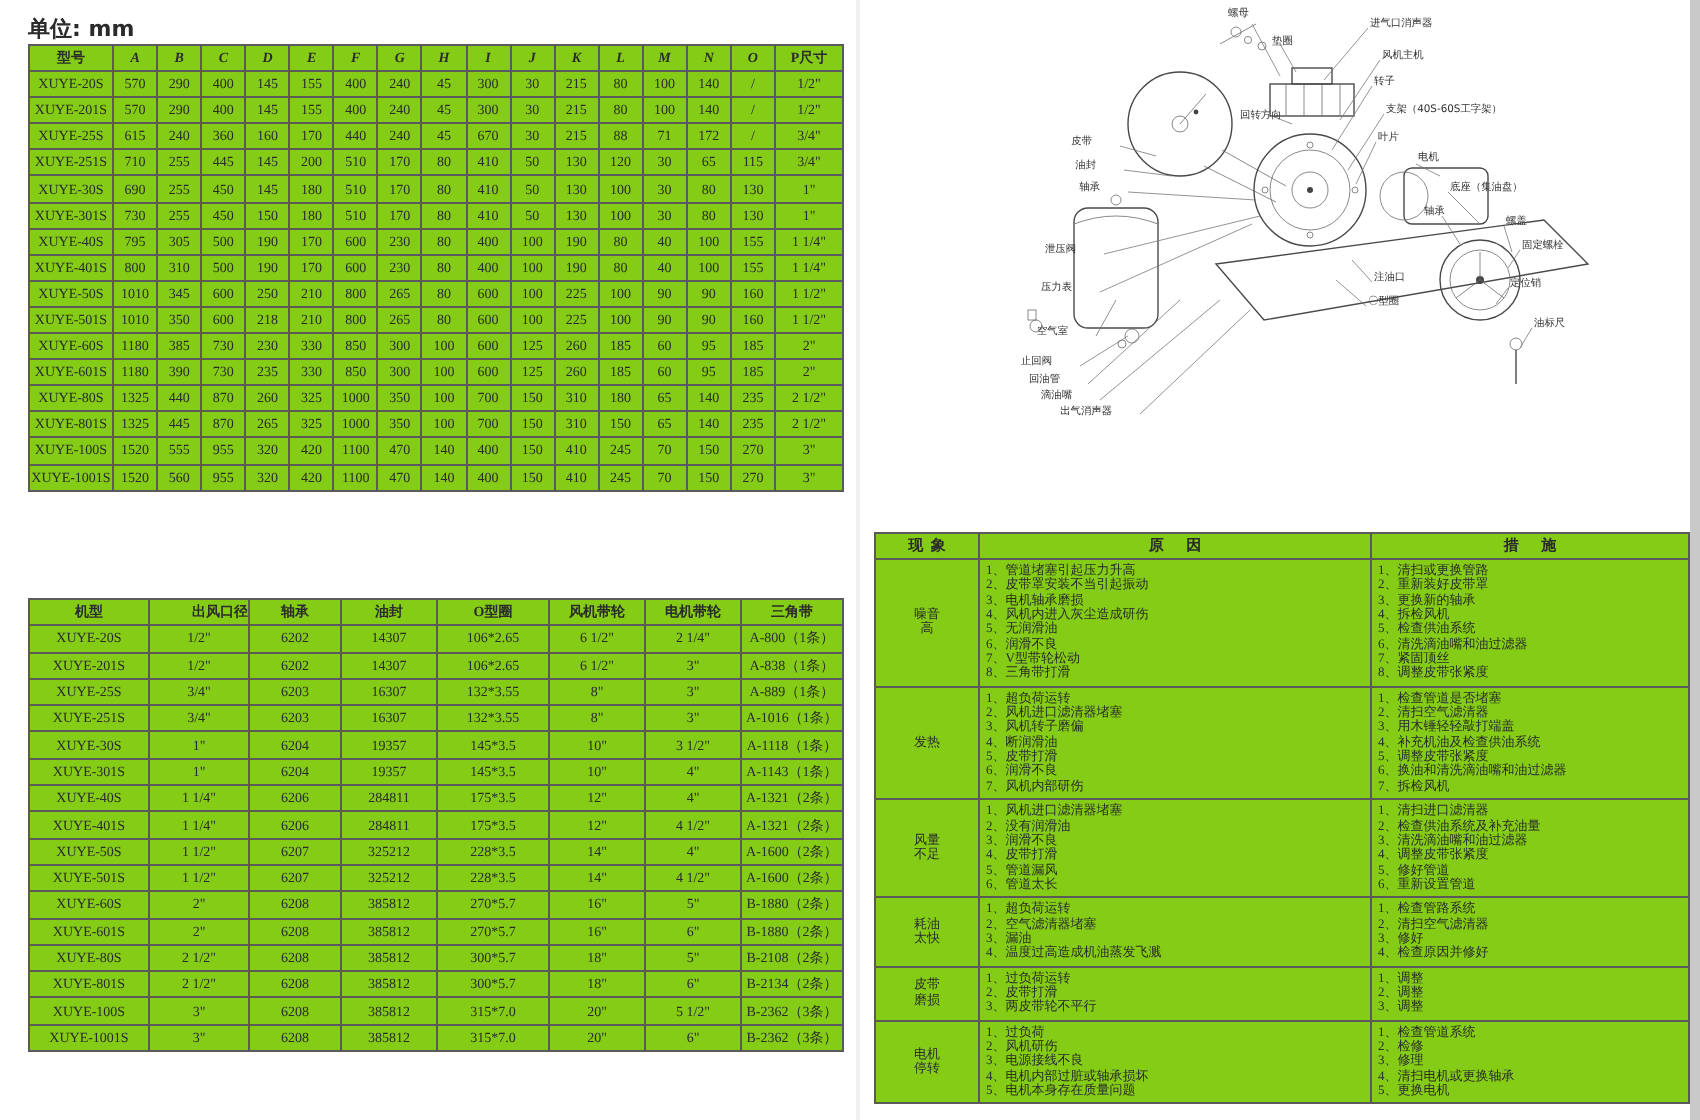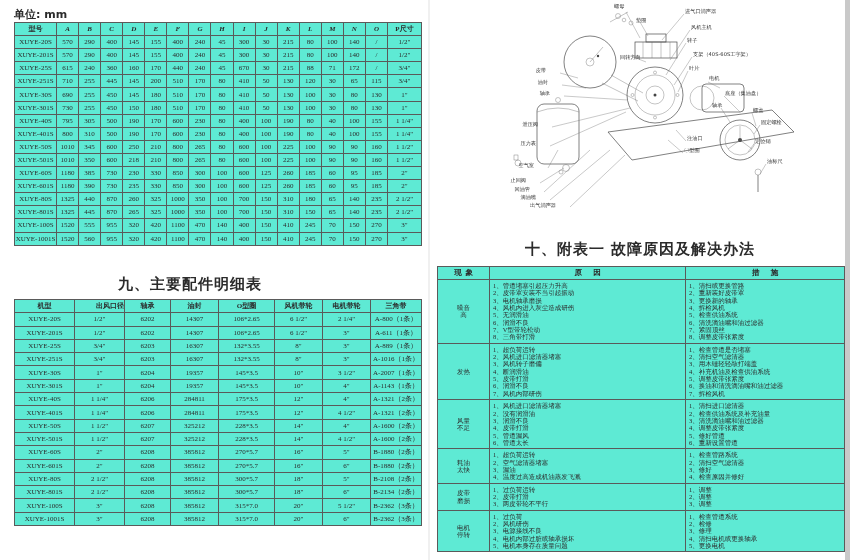--- a/index.html
+++ b/index.html
@@ -7,21 +7,21 @@
     font-family:"Liberation Serif", serif; color:#2b2b2b; }
   .page { position:absolute; top:0; height:560px; }
   #page-left  { left:0; width:380px; }
   #page-right { left:430px; width:420px; }
   .seam { position:absolute; left:428px; top:0; width:2px; height:560px; background:#f0f0f0; }
   .edge-strip { position:absolute; right:0; top:0; width:5px; height:560px; background:#c9c9c9; }
 
   .unit-label { position:absolute; left:14px; top:7px; font-size:11px; font-weight:bold;
     font-family:"DejaVu Sans", sans-serif; }
 
-  table { border-collapse:collapse; table-layout:fixed; background:#5eead4; }
+  table { border-collapse:collapse; table-layout:fixed; background:#84cc16; }
   th, td { border:1px solid #5a5a5a; text-align:center; vertical-align:middle;
     overflow:hidden; }
 
   
   #t1 { position:absolute; left:14px; top:22px; width:408px; }
   #t1 th, #t1 td { font-size:7px; height:13.1px; padding:0; }
   #t1 th { font-style:italic; font-weight:bold; white-space:pre; }
   #t1 th:first-child, #t1 th:last-child { font-style:normal; }
   #t1 th:first-child { width:42px; }
   #t1 th:last-child  { width:34px; }
@@ -386,21 +386,20 @@
           <td>410</td>
           <td>245</td>
           <td>70</td>
           <td>150</td>
           <td>270</td>
           <td>3"</td>
         </tr>
       </tbody>
   </table>
 
-  <div id="parts-title" class="section-title">九、主要配件明细表</div>
 
   <table id="t2">
     <thead>
       <tr>
           <th>机型</th>
           <th>出风口径</th>
           <th>轴承</th>
           <th>油封</th>
           <th>O型圈</th>
           <th>风机带轮</th>
@@ -420,21 +419,21 @@
           <td>A-800（1条）</td>
         </tr>
         <tr>
           <td>XUYE-201S</td>
           <td>1/2"</td>
           <td>6202</td>
           <td>14307</td>
           <td>106*2.65</td>
           <td>6 1/2"</td>
           <td>3"</td>
-          <td>A-611（1条）</td>
+          <td>A-838（1条）</td>
         </tr>
         <tr>
           <td>XUYE-25S</td>
           <td>3/4"</td>
           <td>6203</td>
           <td>16307</td>
           <td>132*3.55</td>
           <td>8"</td>
           <td>3"</td>
           <td>A-889（1条）</td>
@@ -450,21 +449,21 @@
           <td>A-1016（1条）</td>
         </tr>
         <tr>
           <td>XUYE-30S</td>
           <td>1"</td>
           <td>6204</td>
           <td>19357</td>
           <td>145*3.5</td>
           <td>10"</td>
           <td>3 1/2"</td>
-          <td>A-2007（1条）</td>
+          <td>A-1118（1条）</td>
         </tr>
         <tr>
           <td>XUYE-301S</td>
           <td>1"</td>
           <td>6204</td>
           <td>19357</td>
           <td>145*3.5</td>
           <td>10"</td>
           <td>4"</td>
           <td>A-1143（1条）</td>
@@ -681,21 +680,20 @@
     <text x="110" y="95" text-anchor="end">轴承</text>
     <text x="98" y="126" text-anchor="end">泄压阀</text>
     <text x="96" y="145" text-anchor="end">压力表</text>
     <text x="94" y="167" text-anchor="end">空气室</text>
     <text x="86" y="182" text-anchor="end">止回阀</text>
     <text x="90" y="191" text-anchor="end">回油管</text>
     <text x="96" y="199" text-anchor="end">滴油嘴</text>
     <text x="116" y="207" text-anchor="end">出气消声器</text>
   </svg>
 
-  <div id="trouble-title" class="section-title">十、附表一 故障原因及解决办法</div>
 
   <table id="t3">
     <thead>
       <tr>
           <th>现  象</th>
           <th>原      因</th>
           <th>措      施</th>
         </tr>
     </thead>
     <tbody>

